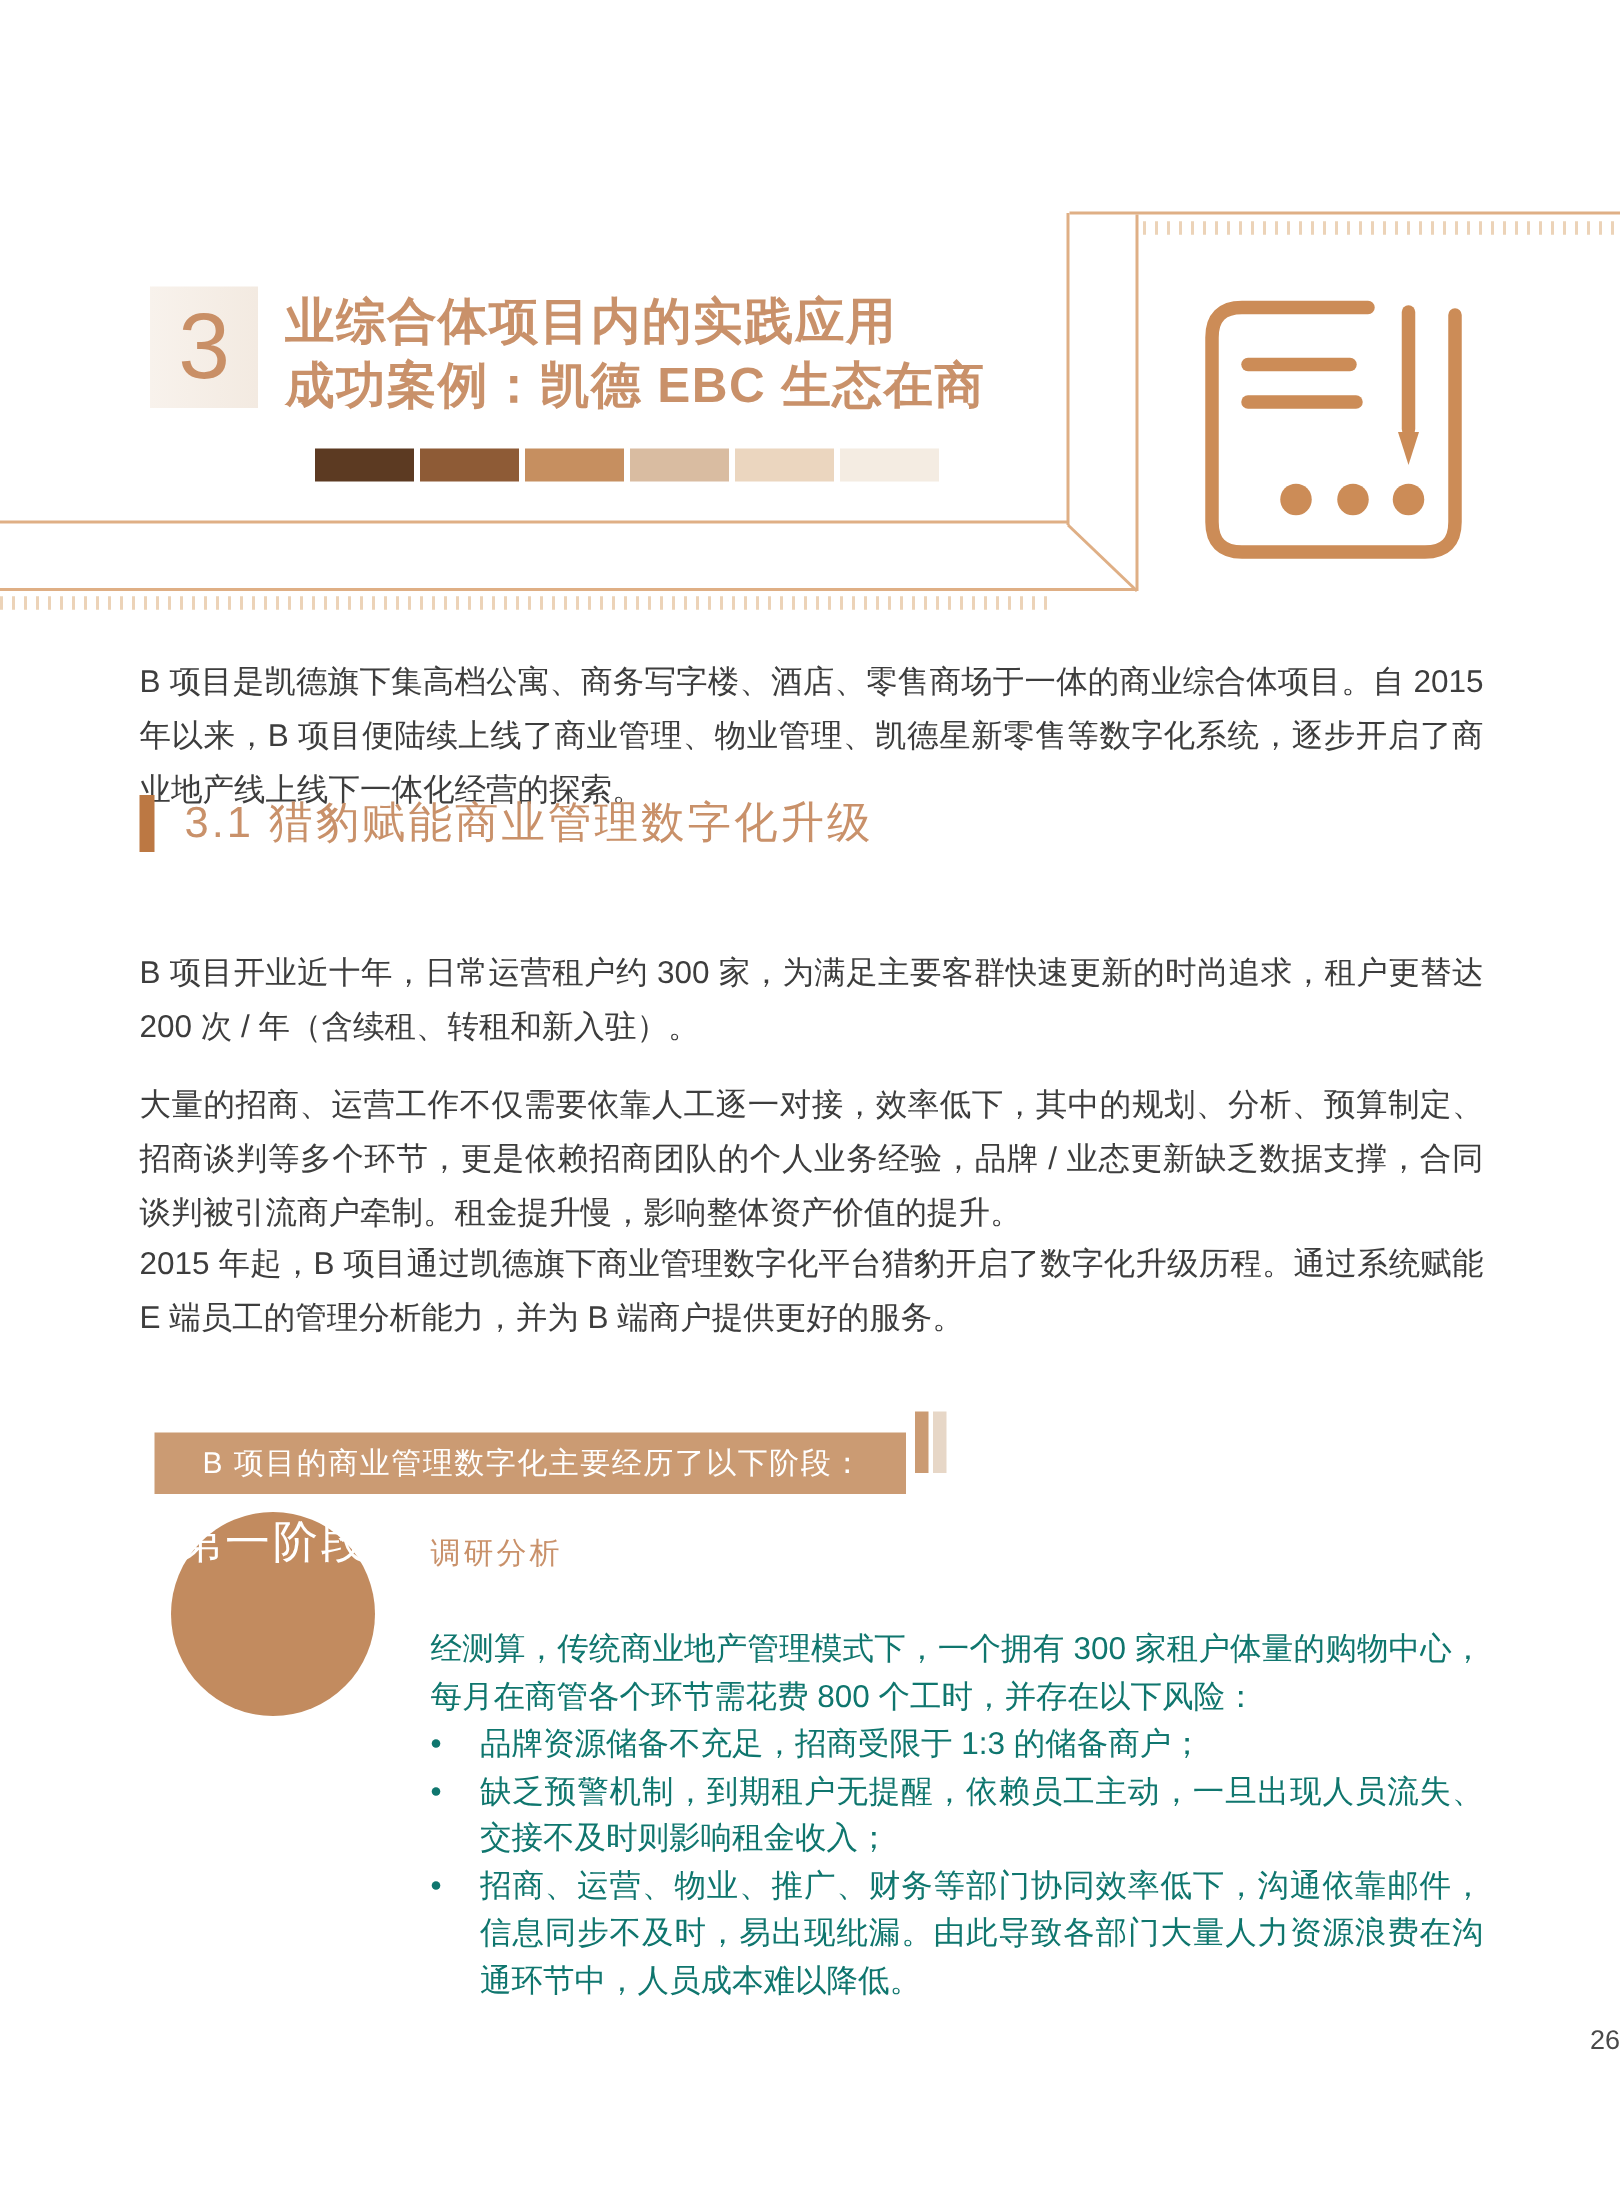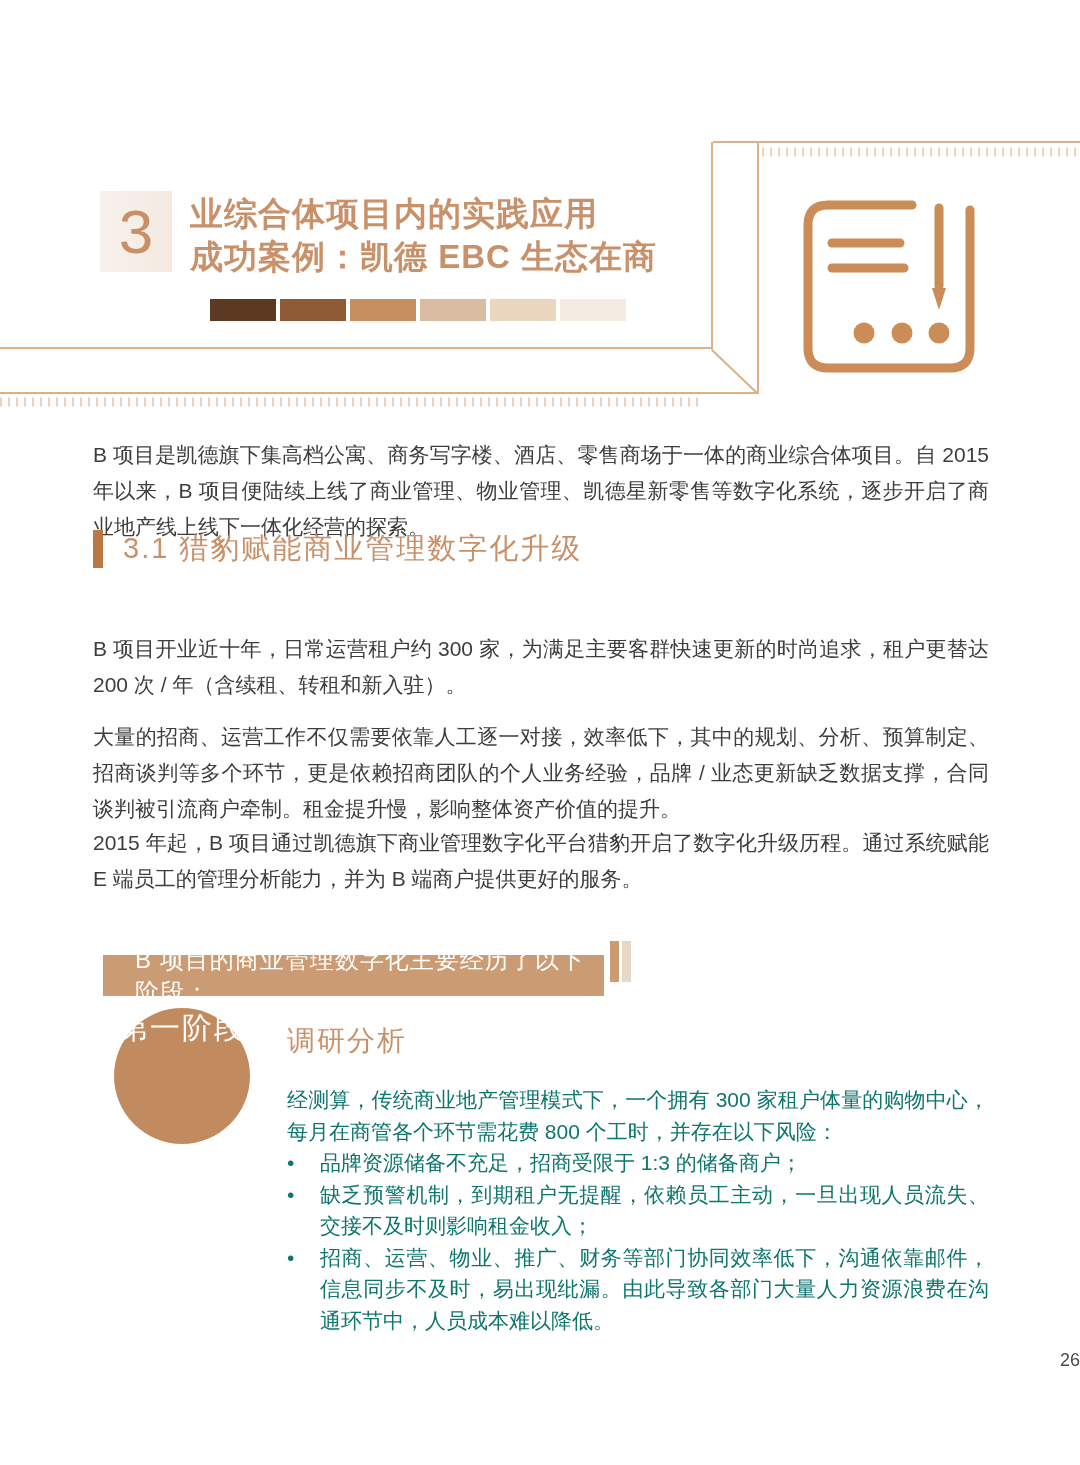--- a/index.html
+++ b/index.html
@@ -46,35 +46,35 @@
   }
   .section-heading .heading-text{
     font-size:29px;color:#c9916a;letter-spacing:2px;
   }
   .phase-banner{
     position:absolute;left:103px;top:941px;height:41px;
     display:flex;align-items:center;
   }
   .phase-banner .banner-main{
     width:501px;height:41px;background:#cb9b73;color:#ffffff;
-    font-size:24px;display:flex;align-items:center;
+    font-size:20px;display:flex;align-items:center;
     padding-left:32px;box-sizing:border-box;letter-spacing:1px;margin-top:28px;
   }
   .phase-banner .banner-strip1{width:9px;height:41px;background:#cb9b73;margin-left:6px;}
   .phase-banner .banner-strip2{width:9px;height:41px;background:#e7d7c7;margin-left:3px;}
   
   .stage-circle{
     position:absolute;left:114px;top:1008px;width:136px;height:136px;
     border-radius:50%;background:#c28b5f;
     display:flex;align-items:flex-start;justify-content:center;
     color:#ffffff;font-size:30px;letter-spacing:2px;
   }
   .stage-heading{
     position:absolute;left:287px;top:1022px;
-    font-size:28px;color:#c9916a;letter-spacing:2px;
+    font-size:20px;color:#c9916a;letter-spacing:2px;
   }
   .stage-body{
     position:absolute;left:287px;top:1084px;width:702px;
     font-size:21px;line-height:31.5px;text-align:justify;color:#0f766e;
   }
   .bullet-row{display:flex;}
   .bullet-row .bullet-dot{
     width:33px;flex:0 0 33px;font-size:21px;line-height:31.5px;
   }
   .bullet-row .bullet-text{flex:1;text-align:justify;}

